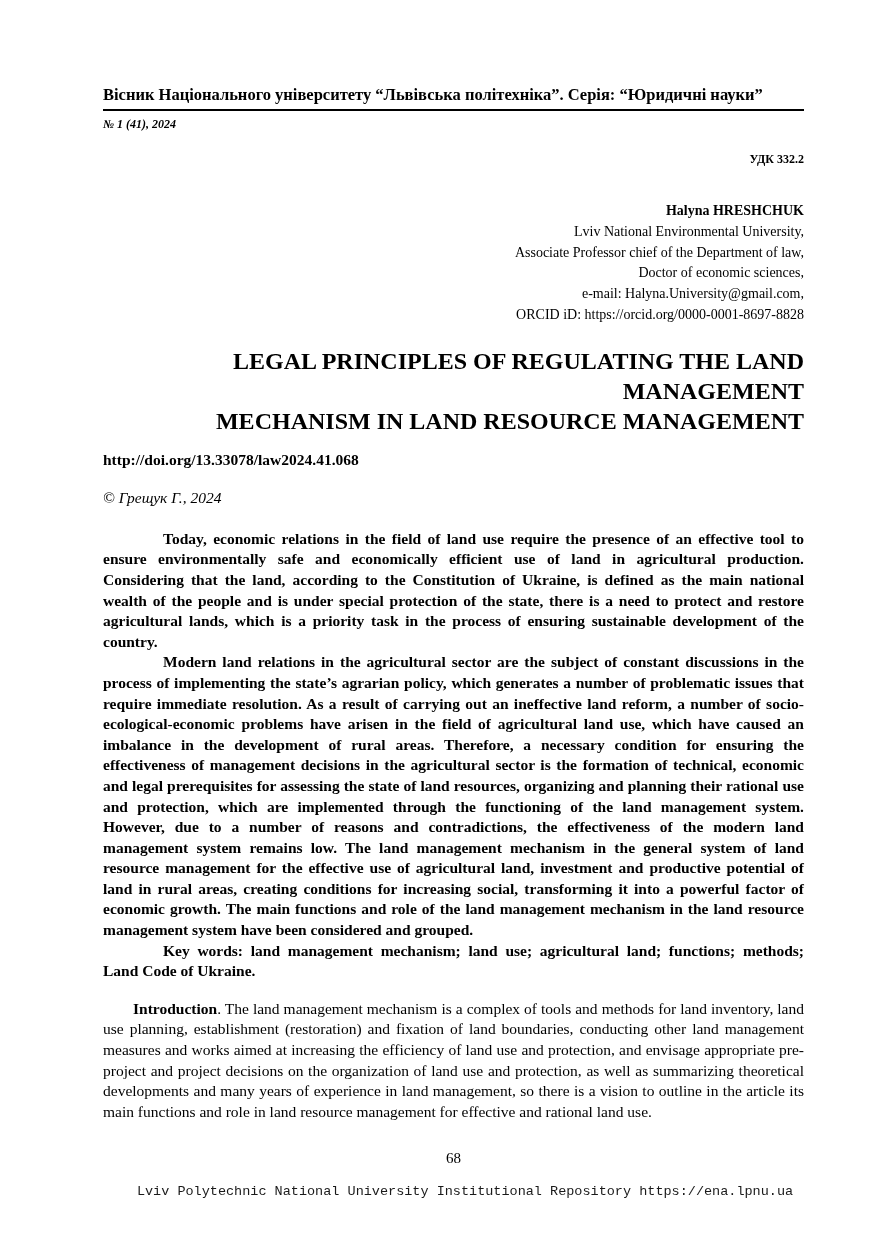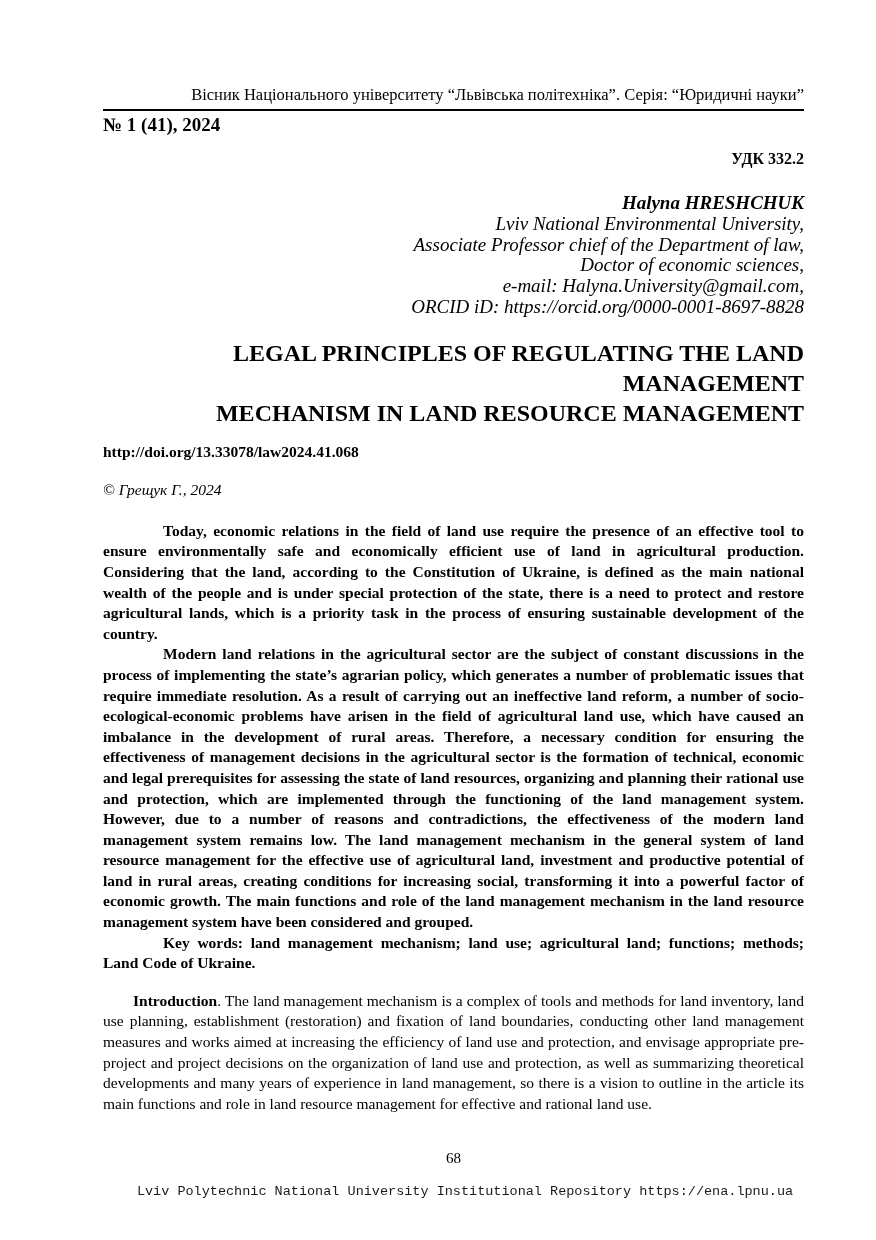--- a/index.html
+++ b/index.html
@@ -21,48 +21,48 @@
     background: #ffffff;
   }
   .content {
     position: absolute;
     left: 103px;
     top: 85px;
     width: 701px;
   }
   
   .journal-title {
-    text-align: right;
-    font-weight: normal;
+    text-align: left;
+    font-weight: bold;
     font-size: 16.5px;
     line-height: 20px;
     padding-bottom: 4px;
     border-bottom: 2.5px solid #000000;
   }
   .issue-line {
     font-weight: bold;
-    font-size: 19px;
+    font-size: 12px;
     line-height: 21px;
     margin-top: 3px;
+    font-style: italic;
   }
   
   .udc {
     margin-top: 14px;
     text-align: right;
     font-weight: bold;
-    font-size: 16px;
+    font-size: 12px;
     line-height: 20px;
   }
   
   .author-block {
-    margin-top: 24px;
+    margin-top: 32px;
     text-align: right;
-    font-size: 19px;
+    font-size: 14px;
     line-height: 20.8px;
-    font-style: italic;
   }
   .author-name { font-weight: bold; }
   
   .article-title {
     margin: 20px 0 0 0;
     text-align: right;
     font-weight: bold;
     font-size: 24px;
     line-height: 30px;
   }

